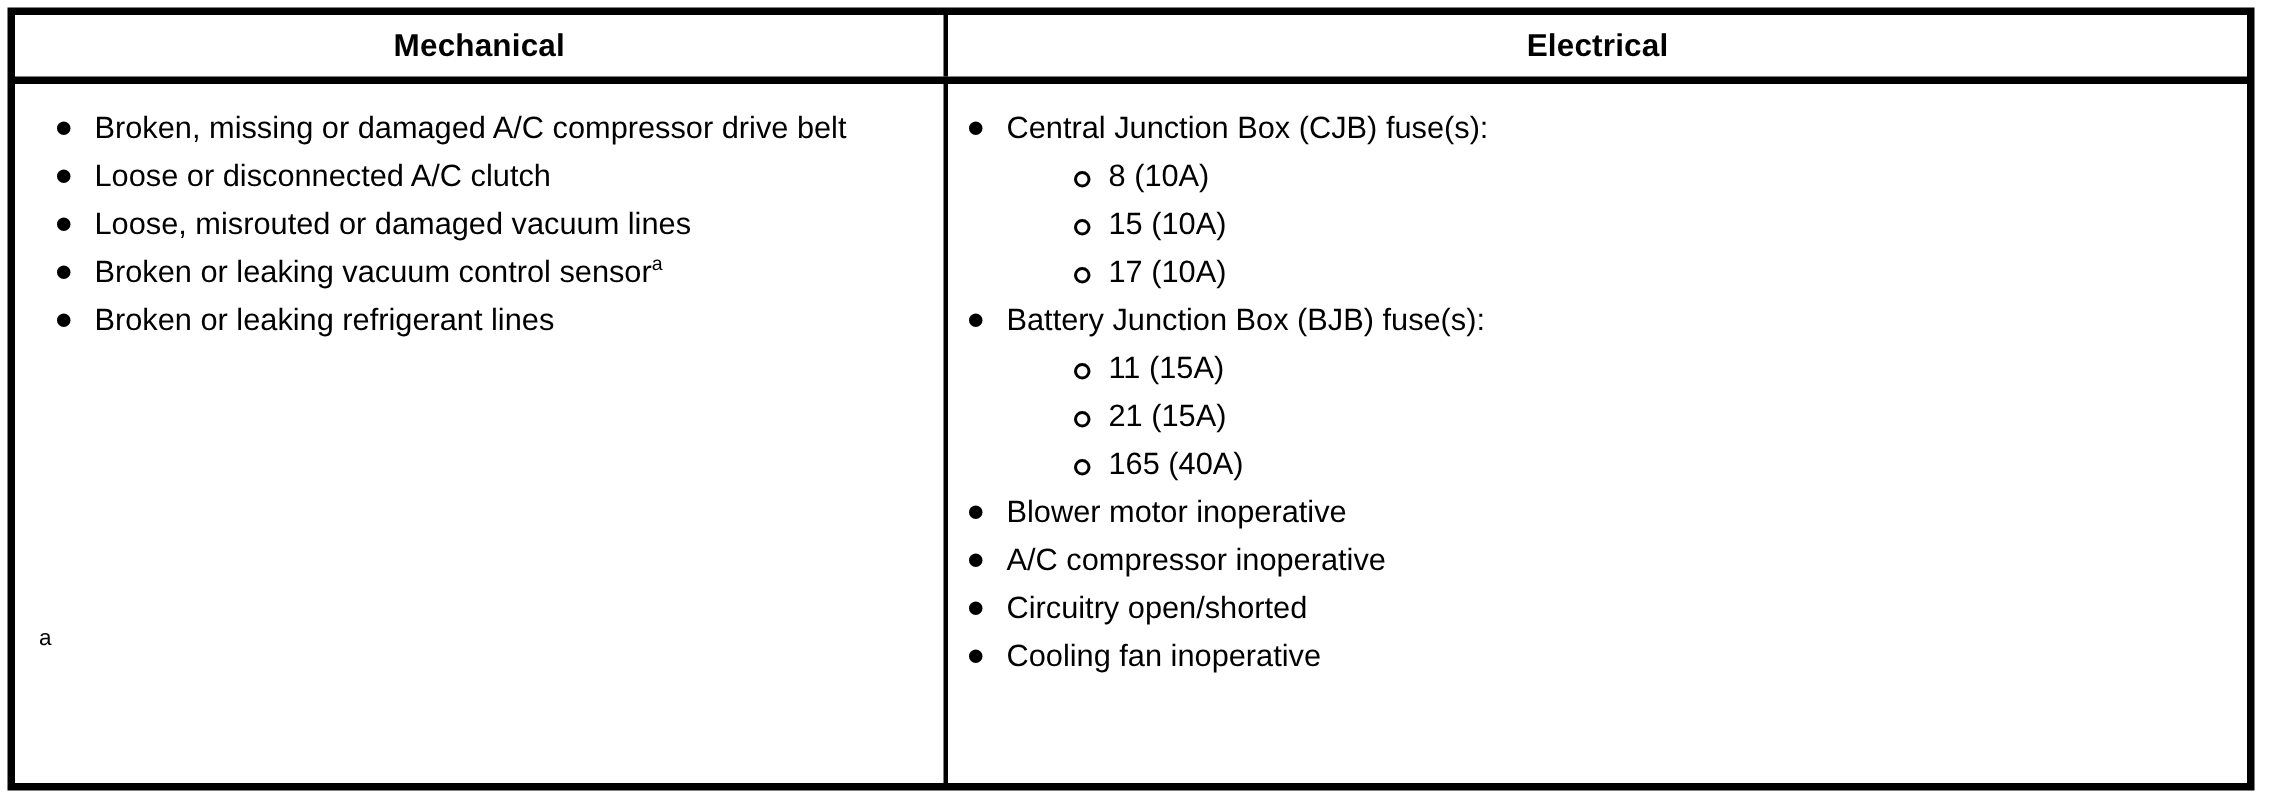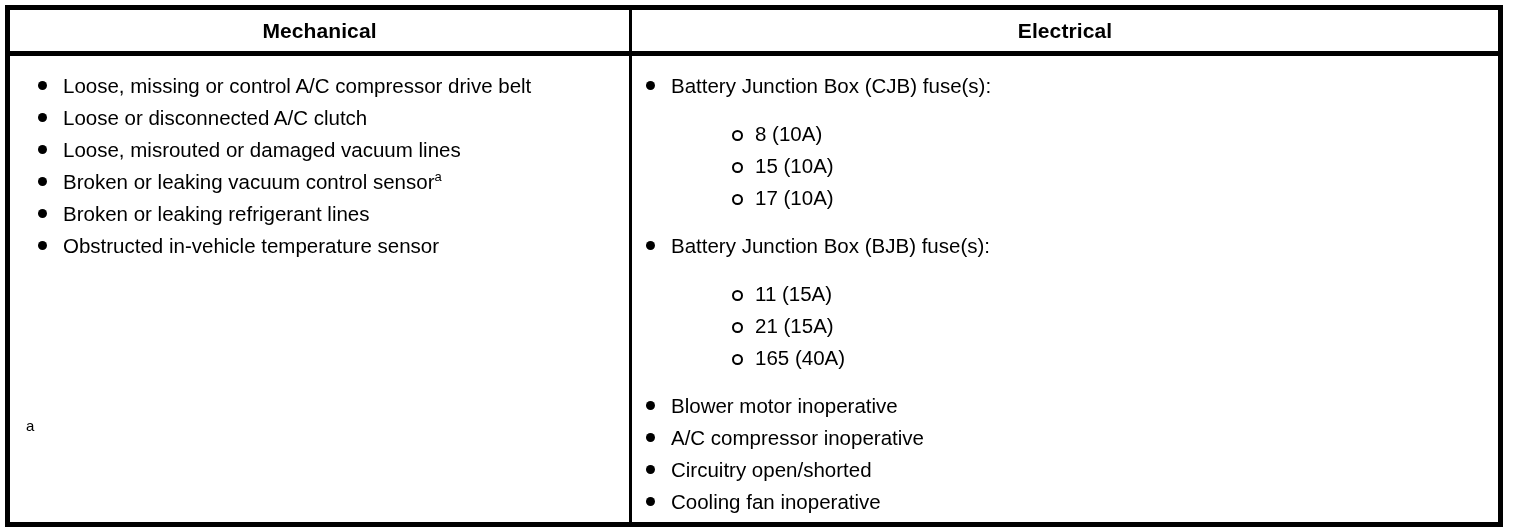--- a/index.html
+++ b/index.html
@@ -107,21 +107,21 @@
     left: 2px;
     top: 11px;
     width: 9px;
     height: 9px;
     background: #000000;
     border-radius: 50%;
   }
 
   ul.sub-bullets {
     list-style: none;
-    margin: 16px;
+    margin: 0;
     padding: 0 0 0 45px;
   }
   li.sub-bullet-item {
     position: relative;
     padding-left: 23px;
     font-size: 20.5px;
     line-height: 32px;
   }
   li.sub-bullet-item > .bullet-ring {
     position: absolute;
@@ -161,21 +161,21 @@
       <div class="header-cell elec">Electrical</div>
     </div>
 
     <div class="table-body">
 
       <div class="body-cell mech">
         <ul class="bullets mech-list">
 
           <li class="bullet-item">
             <span class="bullet-dot"></span>
-            <span>Loose, missing or control A/C compressor drive belt</span>
+            <span>Broken, missing or damaged A/C compressor drive belt</span>
           </li>
 
           <li class="bullet-item">
             <span class="bullet-dot"></span>
             <span>Loose or disconnected A/C clutch</span>
           </li>
 
           <li class="bullet-item">
             <span class="bullet-dot"></span>
             <span>Loose, misrouted or damaged vacuum lines</span>
@@ -184,37 +184,33 @@
           <li class="bullet-item">
             <span class="bullet-dot"></span>
             <span>Broken or leaking vacuum control sensor</span><sup class="fn-ref">a</sup>
           </li>
 
           <li class="bullet-item">
             <span class="bullet-dot"></span>
             <span>Broken or leaking refrigerant lines</span>
           </li>
 
-          <li class="bullet-item">
-            <span class="bullet-dot"></span>
-            <span>Obstructed in-vehicle temperature sensor</span>
-          </li>
 
 
         </ul>
 
         <div class="footnote-marker">a</div>
       </div>
 
       <div class="body-cell elec">
         <ul class="bullets elec-list">
 
           <li class="bullet-item">
             <span class="bullet-dot"></span>
-            <span>Battery Junction Box (CJB) fuse(s):</span>
+            <span>Central Junction Box (CJB) fuse(s):</span>
             <ul class="sub-bullets">
               <li class="sub-bullet-item">
                 <span class="bullet-ring"></span>
                 <span>8 (10A)</span>
               </li>
               <li class="sub-bullet-item">
                 <span class="bullet-ring"></span>
                 <span>15 (10A)</span>
               </li>
               <li class="sub-bullet-item">

